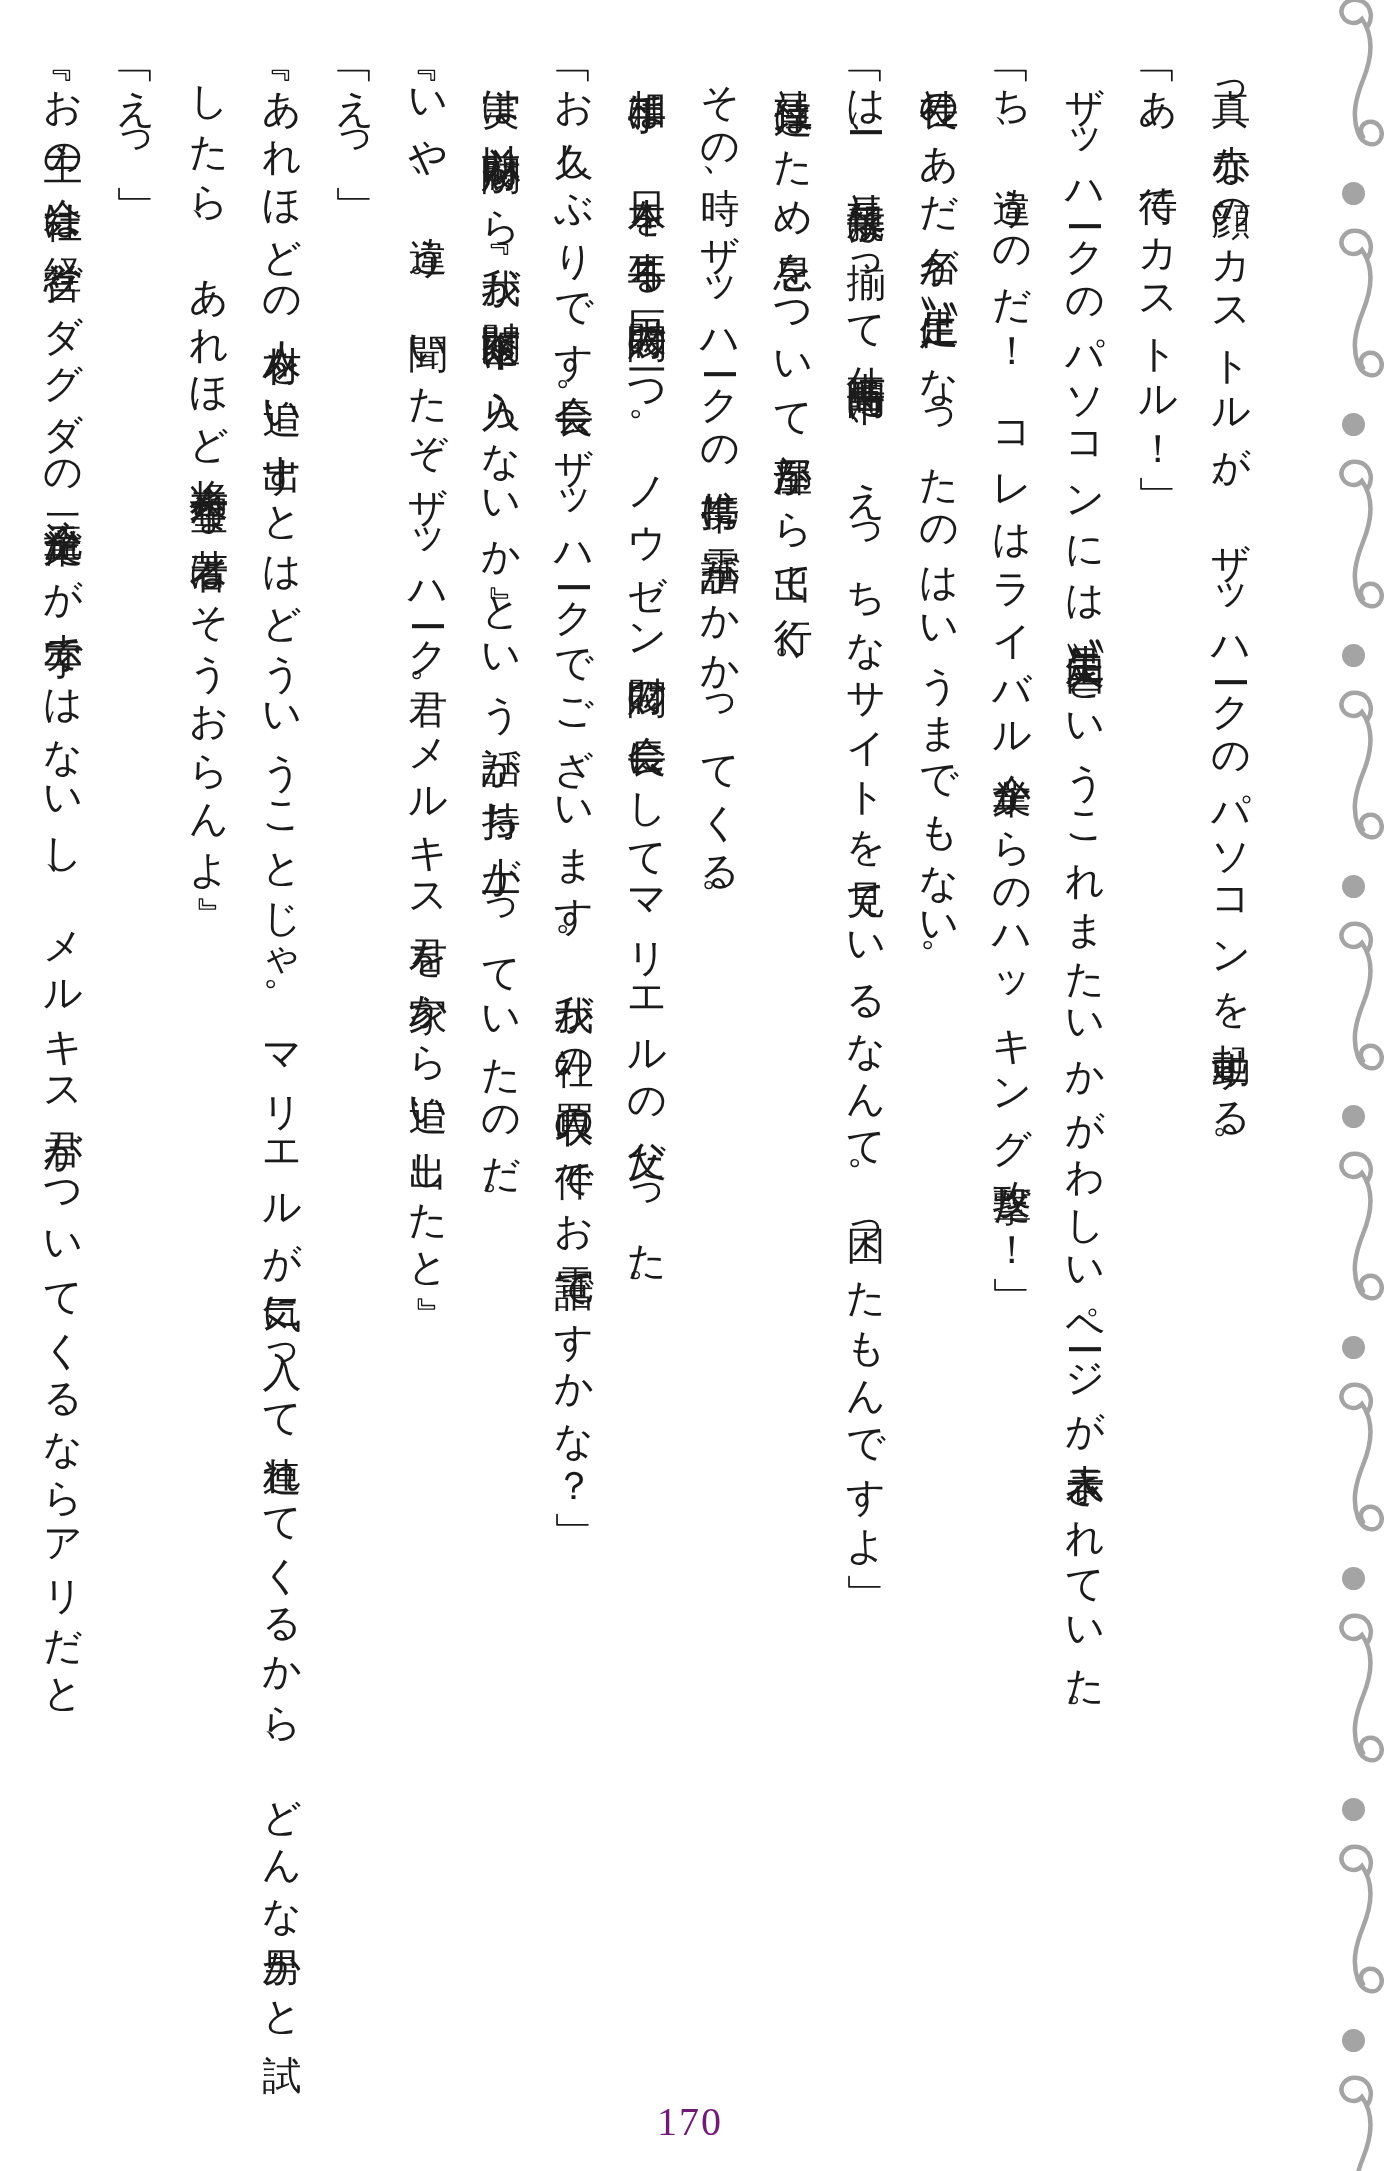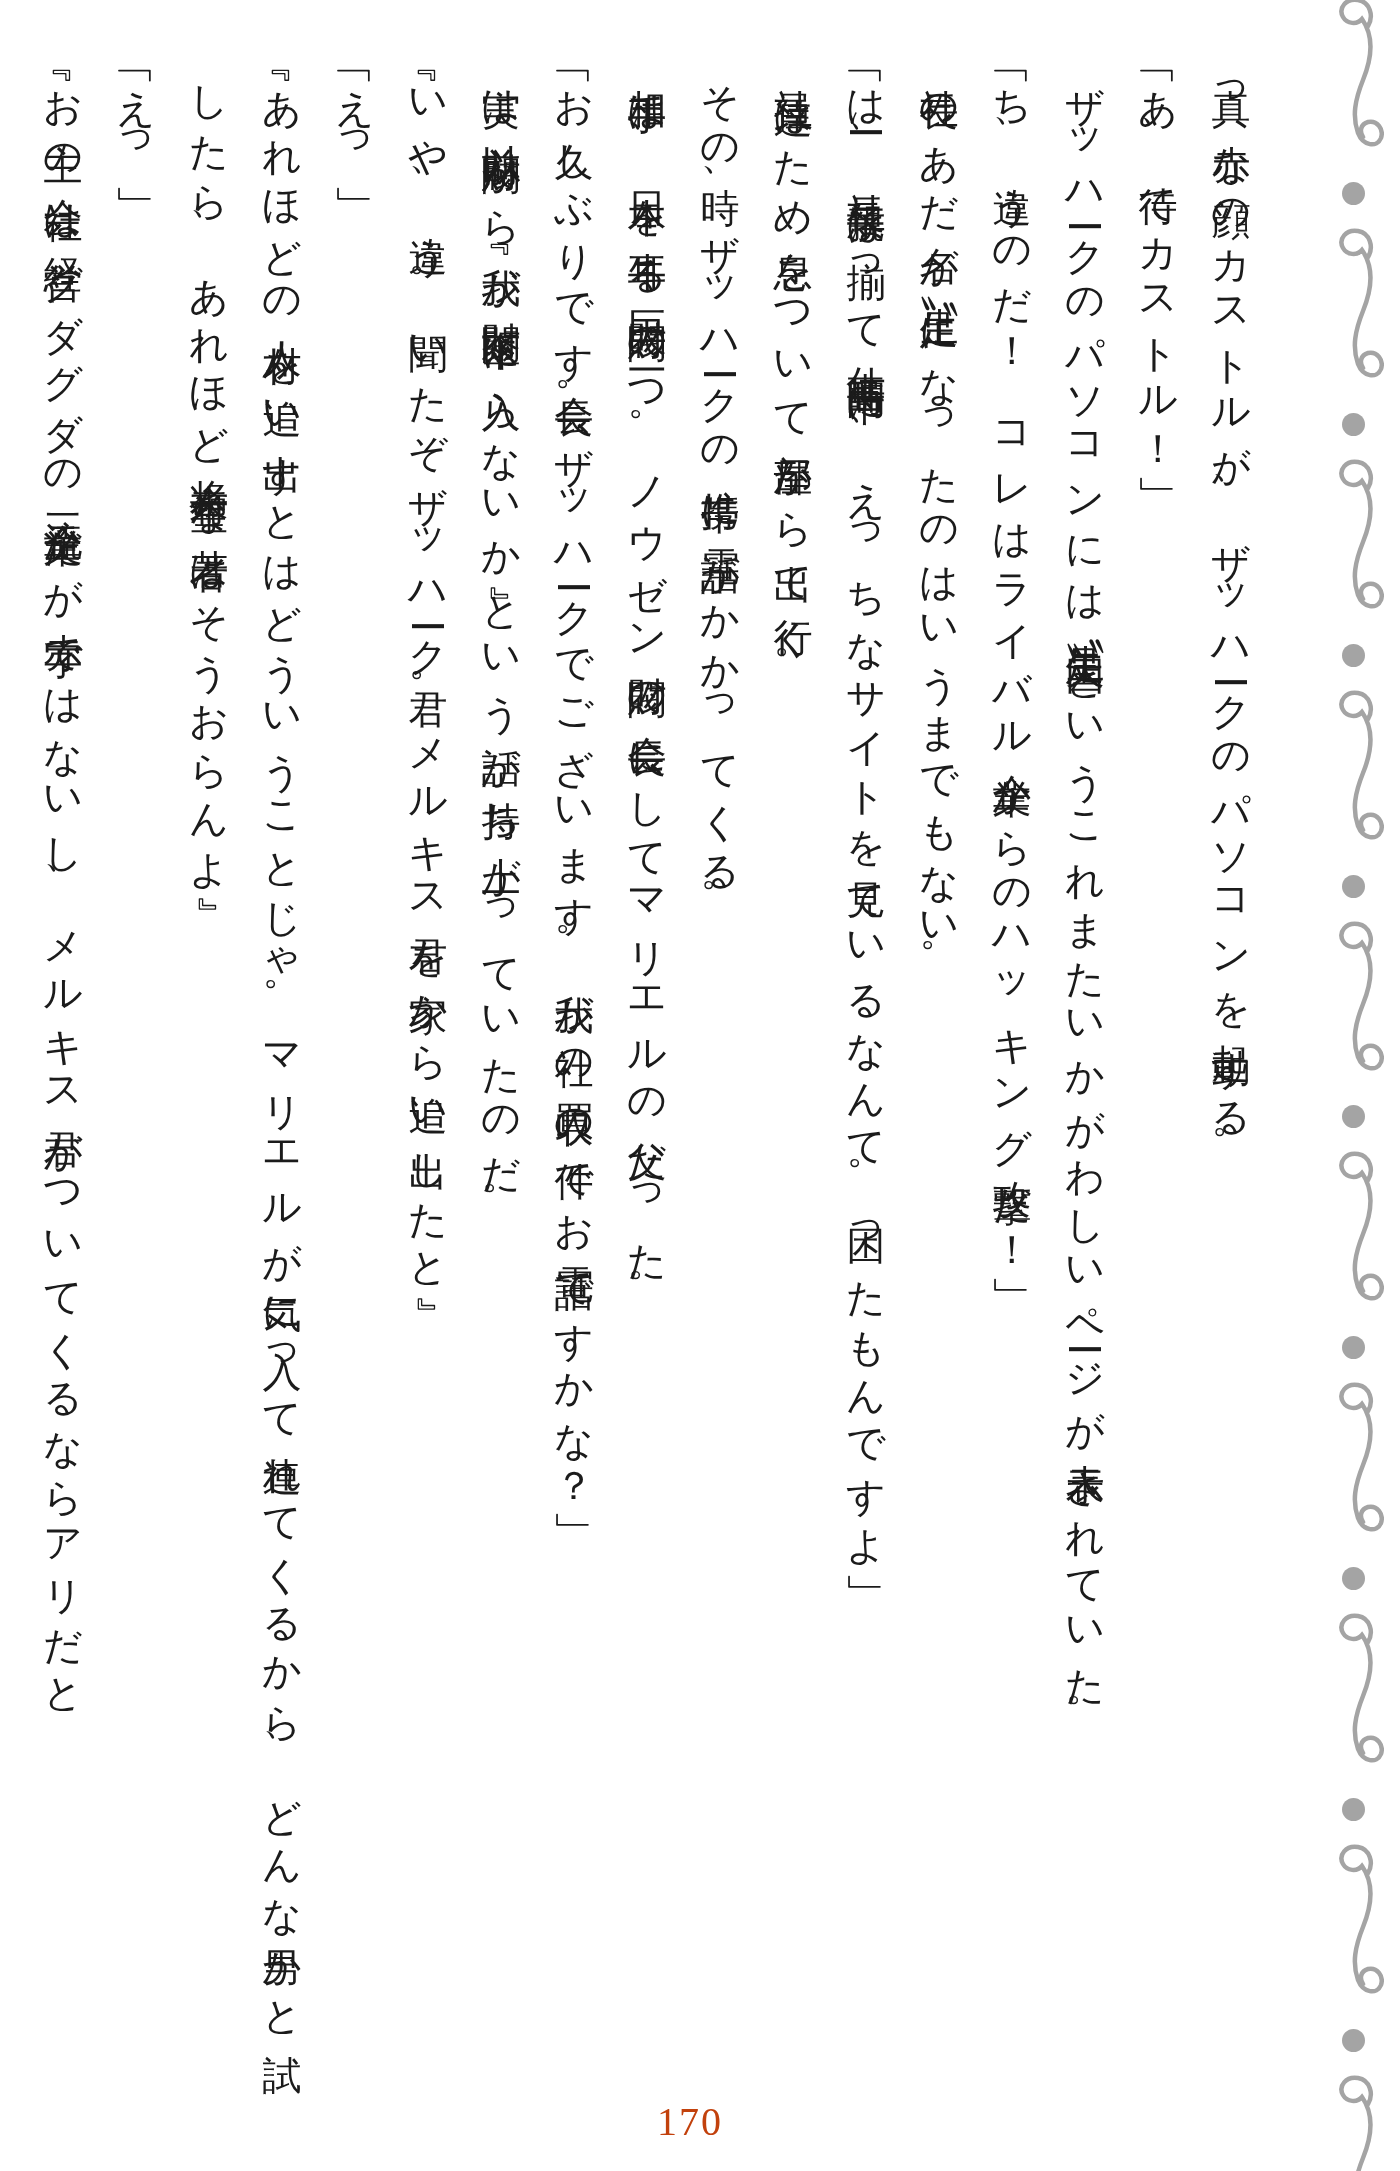--- a/index.html
+++ b/index.html
@@ -30,21 +30,21 @@
     padding: 0;
   }
 
   .page-number {
     position: absolute;
     bottom: 26px;
     left: 0;
     width: 1380px;
     text-align: center;
     font-size: 40px;
-    color: #c2410c;
+    color: #701a75;
     letter-spacing: 2px;
   }
 
   
   .ornament {
     position: absolute;
     top: -8px;
     right: 8px;
     width: 78px;
     height: 2250px;

